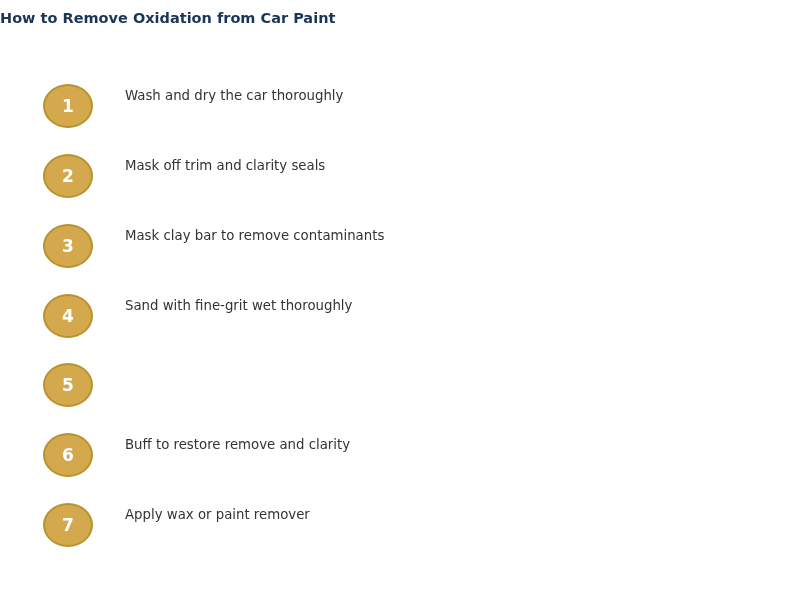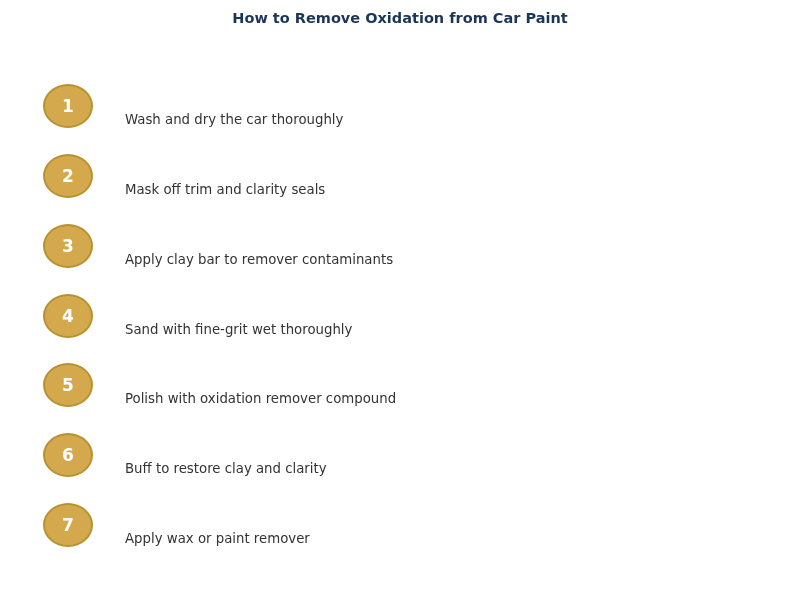--- a/index.html
+++ b/index.html
@@ -1,61 +1,60 @@
 <!DOCTYPE html>
 <html><head>
 <meta charset="utf-8">
 <style>
   html, body { margin: 0; padding: 0; }
   body {
     width: 800px; height: 600px; background: #ffffff; position: relative; overflow: hidden;
     font-family: "DejaVu Sans", sans-serif;
   }
   .title {
-    position: absolute; left: 0; top: 10px; width: 800px; text-align: center;
+    position: absolute; left: 0; top: 10px; width: 800px; text-align: left;
     font-size: 14.5px; font-weight: bold; color: #1b3558;
   }
   .step {
     position: absolute; left: 0; width: 800px; height: 44px;
   }
   .badge {
     position: absolute; left: 43px; top: 0; width: 46px; height: 40px;
     border-radius: 50%; background: #d4a94d; border: 2px solid #b8922e;
     display: flex; align-items: center; justify-content: center;
     color: #ffffff; font-weight: bold; font-size: 17px;
   }
   .label {
-    position: absolute; left: 125px; top: 28px; font-size: 13.3px; color: #333333; white-space: nowrap;
+    position: absolute; left: 125px; top: 4px; font-size: 13.3px; color: #333333; white-space: nowrap;
   }
 </style>
 </head>
 <body>
 
 <div class="title">How to Remove Oxidation from Car Paint</div>
 
 <div class="step" style="top:84px;">
   <div class="badge">1</div>
   <div class="label">Wash and dry the car thoroughly</div>
 </div>
 <div class="step" style="top:154px;">
   <div class="badge">2</div>
   <div class="label">Mask off trim and clarity seals</div>
 </div>
 <div class="step" style="top:224px;">
   <div class="badge">3</div>
-  <div class="label">Apply clay bar to remover contaminants</div>
+  <div class="label">Mask clay bar to remove contaminants</div>
 </div>
 <div class="step" style="top:294px;">
   <div class="badge">4</div>
   <div class="label">Sand with fine-grit wet thoroughly</div>
 </div>
 <div class="step" style="top:363px;">
   <div class="badge">5</div>
-  <div class="label">Polish with oxidation remover compound</div>
 </div>
 <div class="step" style="top:433px;">
   <div class="badge">6</div>
-  <div class="label">Buff to restore clay and clarity</div>
+  <div class="label">Buff to restore remove and clarity</div>
 </div>
 <div class="step" style="top:503px;">
   <div class="badge">7</div>
   <div class="label">Apply wax or paint remover</div>
 </div>
 
 </body></html>

